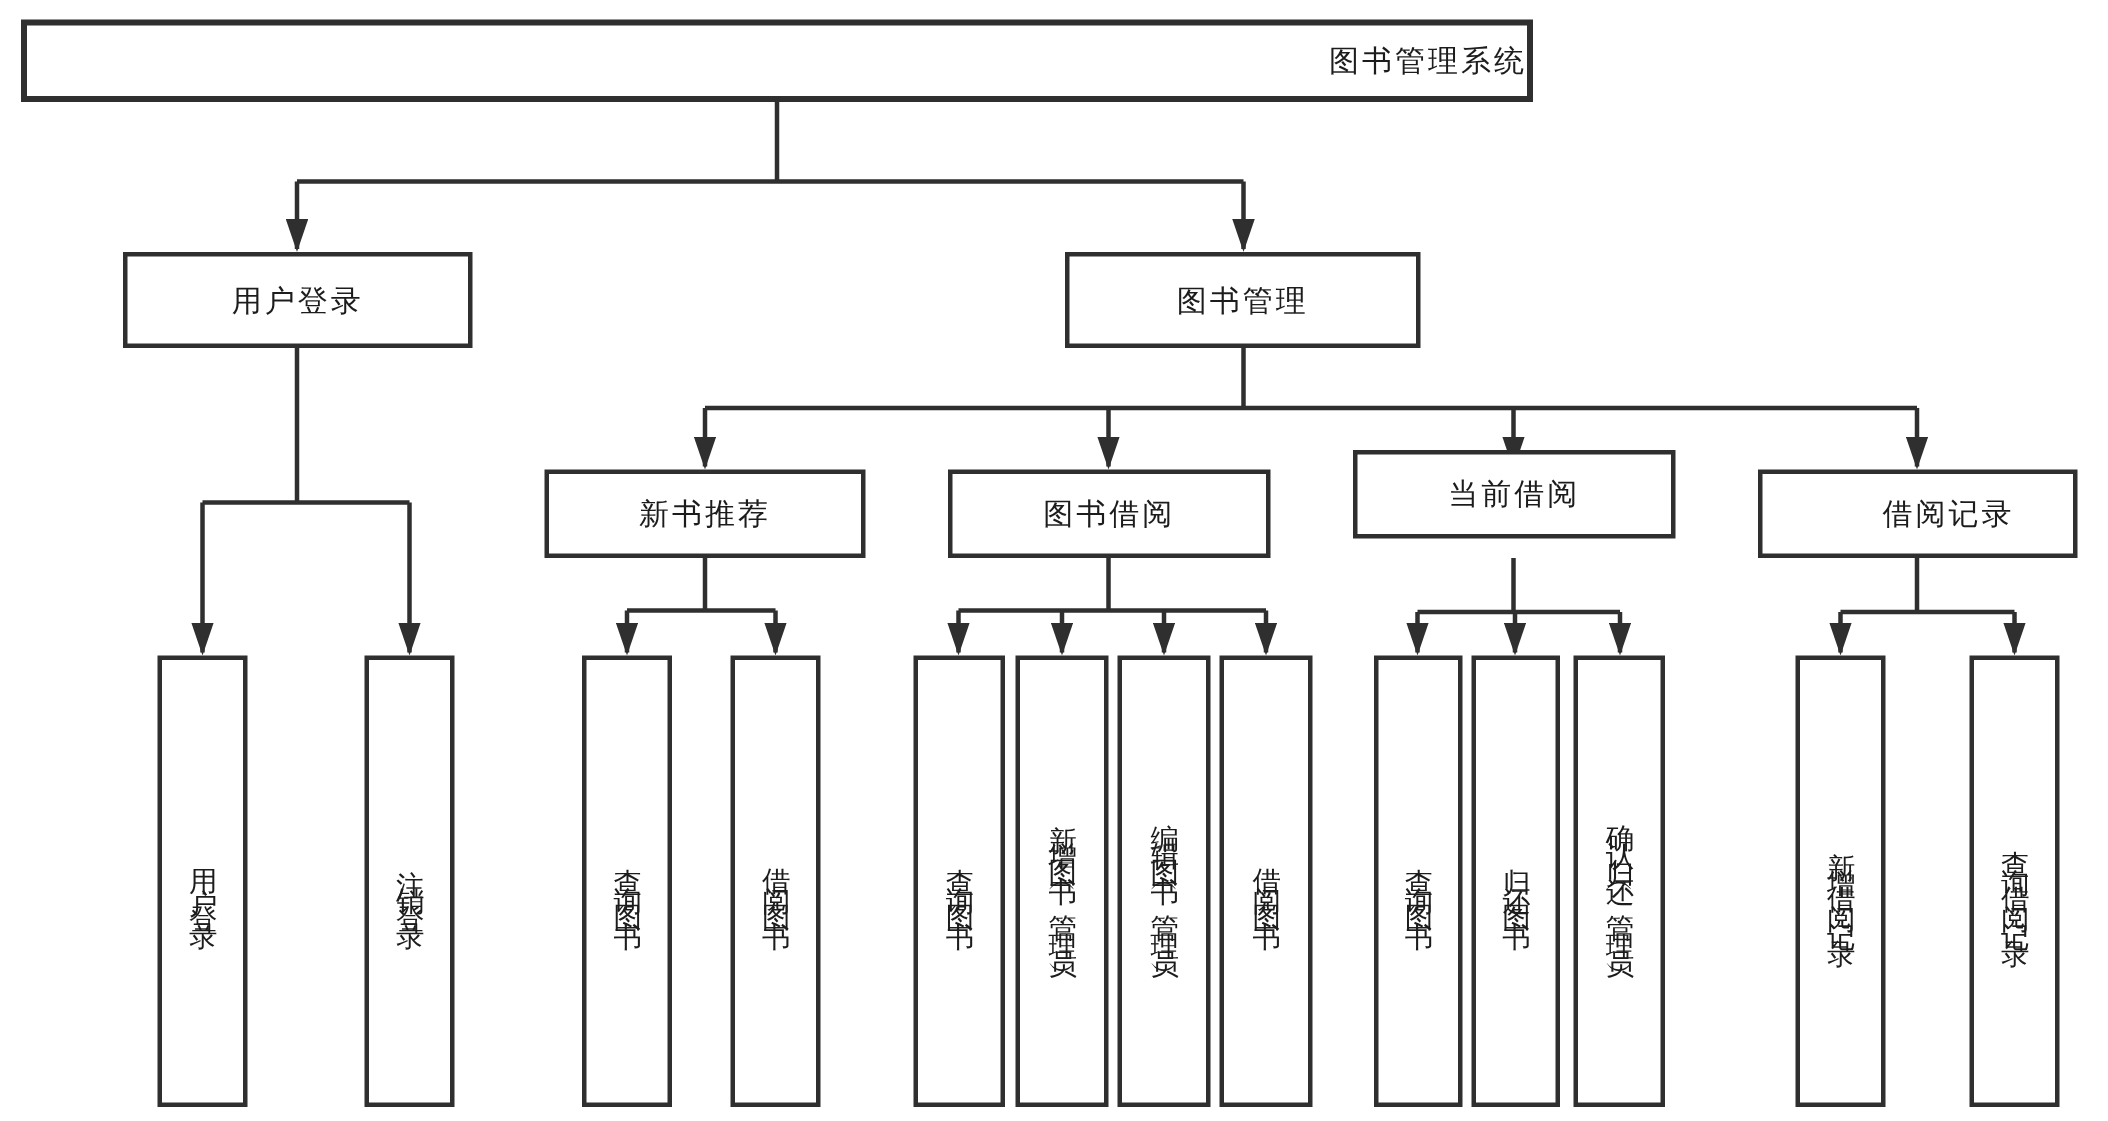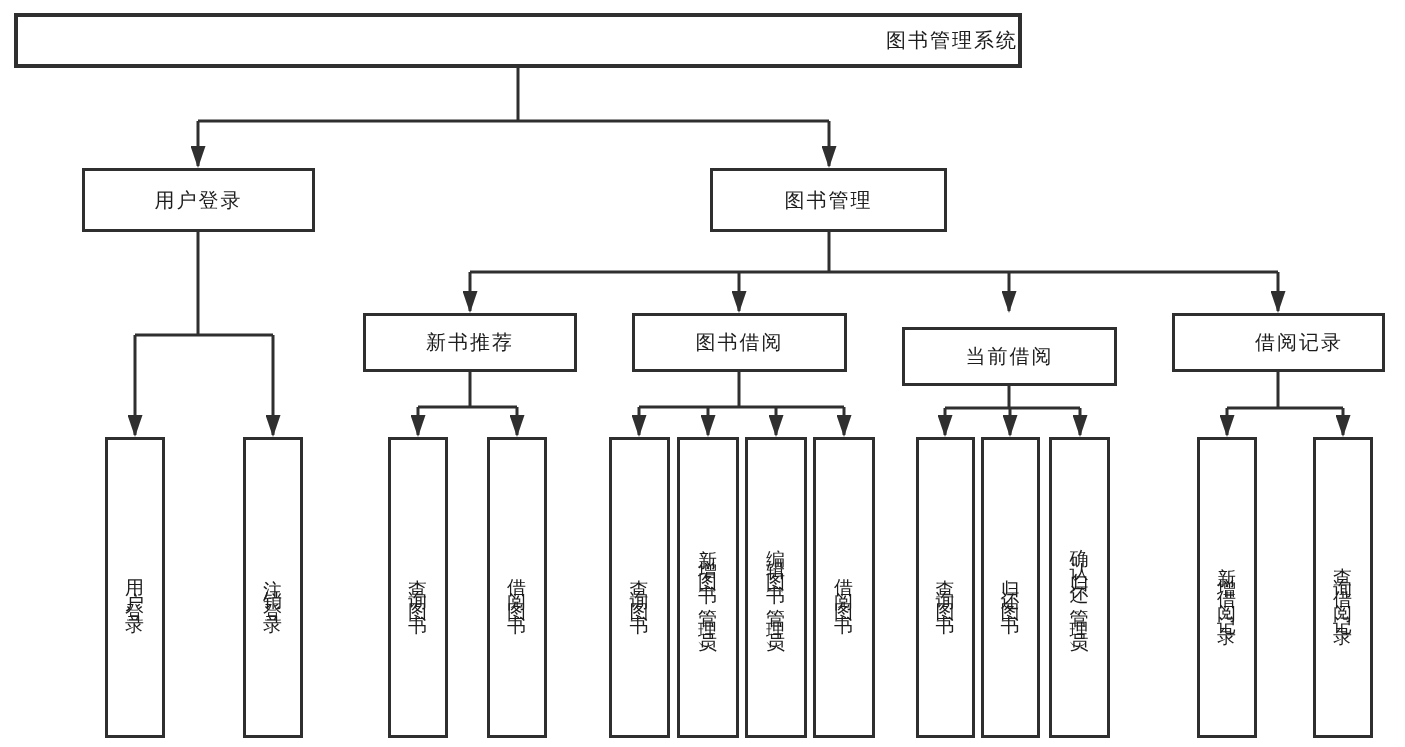--- a/index.html
+++ b/index.html
@@ -106,21 +106,21 @@
   <div class="node hbox" style="left:710px;top:168px;width:237px;height:64px;">
     <span>图书管理</span>
   </div>
 
   <div class="node hbox" style="left:363px;top:313px;width:214px;height:59px;">
     <span>新书推荐</span>
   </div>
   <div class="node hbox" style="left:632px;top:313px;width:215px;height:59px;font-family:Liberation Serif, serif;">
     <span>图书借阅</span>
   </div>
-  <div class="node hbox" style="left:902px;top:327px;width:215px;height:59px;font-family:Liberation Serif, serif;">
+  <div class="node hbox" style="left:902px;top:300px;width:215px;height:59px;font-family:Liberation Serif, serif;">
     <span>当前借阅</span>
   </div>
   <div class="node hbox" style="left:1172px;top:313px;width:213px;height:59px;padding-left:41px;">
     <span>借阅记录</span>
   </div>
 
   <div class="node leaf" style="left:105px;top:437px;width:60px;height:301px;">
     <span class="vlabel">用户登录</span>
   </div>
   <div class="node leaf" style="left:243px;top:437px;width:60px;height:301px;">

